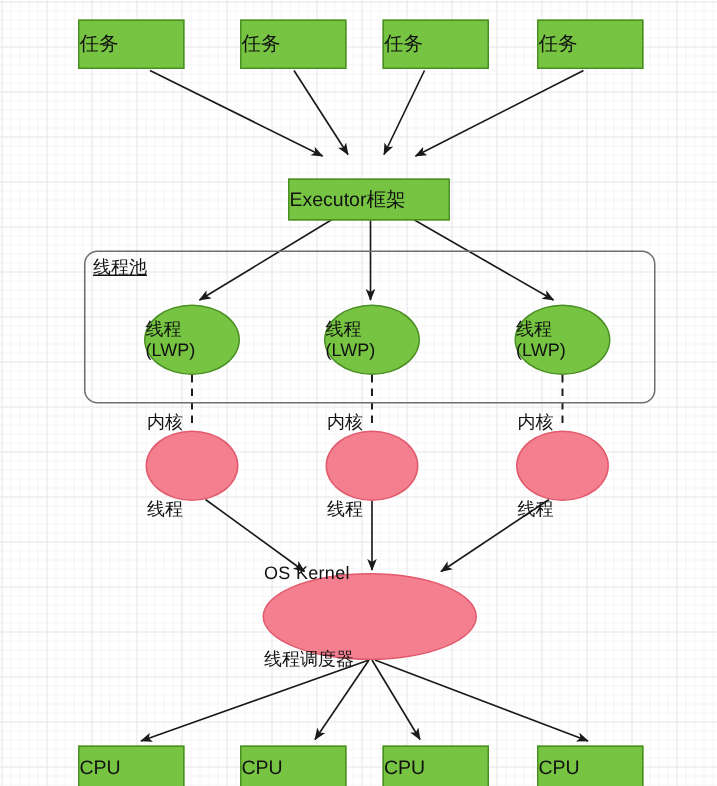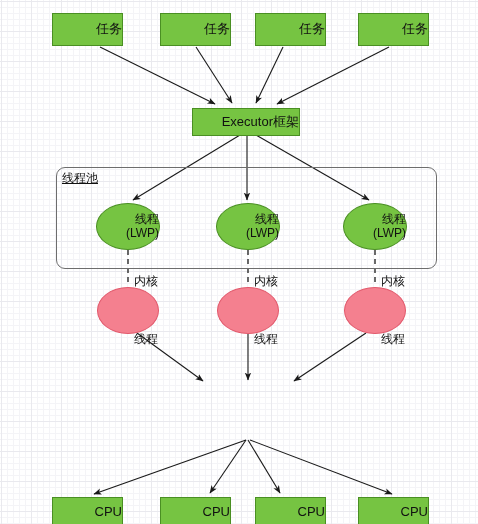--- a/index.html
+++ b/index.html
@@ -29,21 +29,21 @@
     top: 0;
     width: 478px;
     height: 524px;
     pointer-events: none;
   }
   .node {
     position: absolute;
     box-sizing: border-box;
     display: flex;
     flex-direction: column;
-    align-items: flex-end;
+    align-items: flex-start;
     justify-content: center;
     text-align: center;
     color: #111111;
     line-height: 1.12;
     white-space: nowrap;
   }
   .box-green {
     background: #76c442;
     border: 1px solid #4a8f23;
     font-size: 13px;
@@ -134,21 +134,21 @@
   <div class="node box-green" style="left:160px; top:13px; width:71px; height:33px;">
     <span>任务</span>
   </div>
   <div class="node box-green" style="left:255px; top:13px; width:71px; height:33px;">
     <span>任务</span>
   </div>
   <div class="node box-green" style="left:358px; top:13px; width:71px; height:33px;">
     <span>任务</span>
   </div>
 
-  <div class="node box-green" style="left:192px; top:108px; width:108px; height:28px;">
+  <div class="node box-green" style="left:192px; top:119px; width:108px; height:28px;">
     <span>Executor框架</span>
   </div>
 
   <div class="pool-box" style="left:56px; top:167px; width:381px; height:102px;"></div>
   <div class="pool-label" style="left:62px; top:170px;text-decoration:underline;">线程池</div>
 
   <div class="node ellipse-green" style="left:96px; top:203px; width:64px; height:47px;">
     <span>线程</span>
     <span>(LWP)</span>
   </div>
@@ -167,20 +167,24 @@
   </div>
   <div class="node ellipse-pink" style="left:217px; top:287px; width:62px; height:47px;">
     <span>内核</span>
     <span>线程</span>
   </div>
   <div class="node ellipse-pink" style="left:344px; top:287px; width:62px; height:47px;">
     <span>内核</span>
     <span>线程</span>
   </div>
 
+  <div class="node ellipse-pink" style="left:175px; top:382px; width:143px; height:58px;">
+    <span class="kernel-title">OS Kernel</span>
+    <span class="kernel-sub">线程调度器</span>
+  </div>
 
   <div class="node box-green" style="left:52px; top:497px; width:71px; height:30px;">
     <span>CPU</span>
   </div>
   <div class="node box-green" style="left:160px; top:497px; width:71px; height:30px;">
     <span>CPU</span>
   </div>
   <div class="node box-green" style="left:255px; top:497px; width:71px; height:30px;">
     <span>CPU</span>
   </div>

